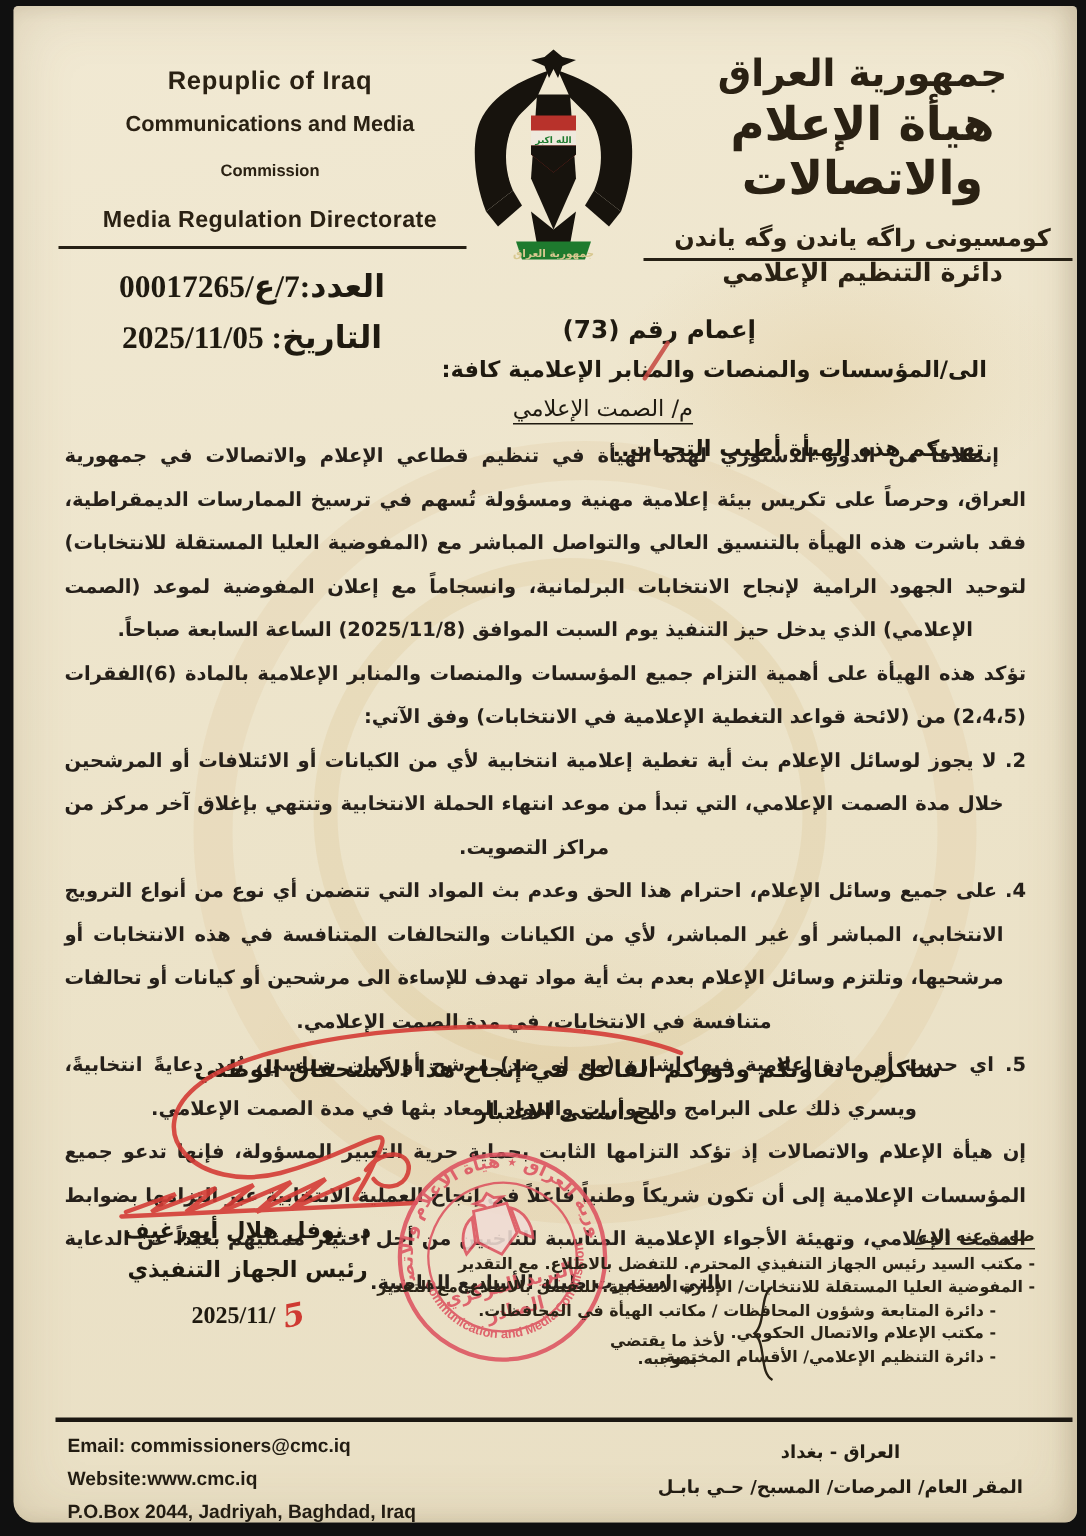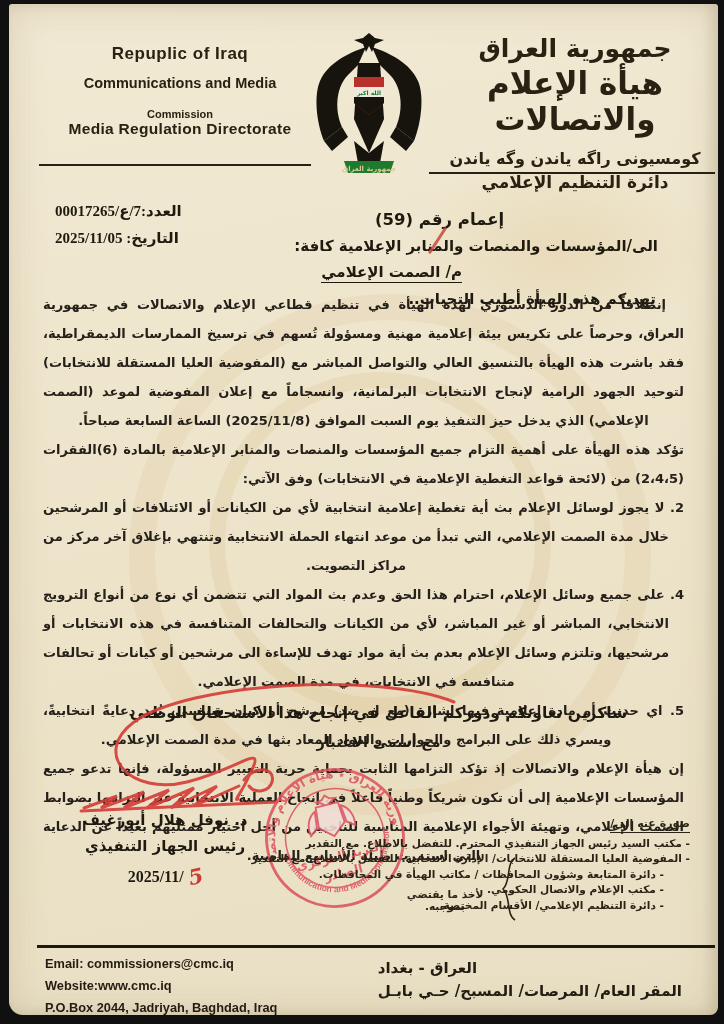--- a/index.html
+++ b/index.html
@@ -28,42 +28,42 @@
     background:radial-gradient(closest-side,rgba(208,168,95,.18),rgba(208,168,95,0));}
   .wm-blob2{left:150px;top:600px;width:420px;height:230px;
     background:radial-gradient(closest-side,rgba(208,168,95,.12),rgba(208,168,95,0));}
 
   
   .hdr-en{left:28px;top:40px;width:286px;text-align:center;color:#2a2113;
     font-family:"Liberation Sans","DejaVu Sans",sans-serif;font-weight:700;}
   .hdr-en .l1{font-size:17px;letter-spacing:.5px;}
   .hdr-en .l2{font-size:14.5px;margin-top:11px;}
   .hdr-en .l3{font-size:11px;margin-top:17px;}
-  .hdr-en .l4{font-size:15.5px;letter-spacing:.3px;}
+  .hdr-en .l4{font-size:15.5px;margin-top:18px;letter-spacing:.3px;}
   .hdr-ar{left:424px;top:30px;width:284px;text-align:center;color:#2a2113;}
   .hdr-ar .c1{font-size:25px;font-weight:700;font-family:"DejaVu Serif","DejaVu Sans",serif;}
   .hdr-ar .c2{font-size:31px;font-weight:700;font-family:"DejaVu Serif","DejaVu Sans",serif;margin-top:2px;}
   .hdr-ar .c3{font-size:16px;font-weight:700;margin-top:12px;}
   .hdr-ar .c4{font-size:17px;font-weight:700;margin-top:4px;}
   .rule{background:#262015;height:2px;}
   .rule-left{left:30px;top:160px;width:272px;}
   .rule-right{left:420px;top:168px;width:286px;}
 
   
   .emblem{left:299px;top:25px;width:122px;height:148px;}
 
   
-  .meta{left:46px;top:198px;width:226px;text-align:left;
-    font-family:"Liberation Serif","DejaVu Sans",serif;font-weight:700;font-size:15px;color:#1f1a10;}
+  .meta{left:46px;top:175px;width:226px;text-align:center;
+    font-family:"Liberation Serif","DejaVu Sans",serif;font-weight:700;font-size:21px;color:#1f1a10;}
   .meta .row{margin-bottom:9px;}
 
   
   .circ-no{left:366px;top:206px;font-size:16.5px;font-weight:700;color:#1f1a10;}
   .to-line{right:60px;top:233px;font-size:15px;font-weight:700;color:#1f1a10;}
-  .subj-line{right:256px;top:259px;font-size:15px;font-weight:700;color:#1f1a10;
+  .subj-line{right:256px;top:259px;font-size:15px;font-weight:400;color:#1f1a10;
     border-bottom:1.5px solid #1f1a10;padding-bottom:1px;}
   .greeting{right:62px;top:286px;font-size:15px;font-weight:700;color:#1f1a10;}
   .red-slash{left:427px;top:221px;width:3px;height:31px;background:#c5473f;
     transform:rotate(33deg);border-radius:2px;opacity:.85;}
 
   
   .body-text{left:34px;right:34px;top:286px;color:#26201a;
     font-size:13px;font-weight:700;line-height:29px;
     text-align:justify;}
   .body-text p{margin:0;text-align:justify;text-align-last:center;}
@@ -93,21 +93,21 @@
   .cc-title{display:inline-block;border-bottom:1.3px solid #2a2316;margin-bottom:3px;font-size:11px;}
   .cc-item{white-space:nowrap;}
   .cc-ind{padding-right:26px;}
   .cc-brace{left:492px;top:852px;width:16px;height:66px;}
   .cc-note{left:382px;top:884px;width:108px;font-size:10.6px;font-weight:700;color:#2a2316;text-align:center;}
 
   
   .foot-rule{left:28px;top:941px;width:678px;height:2.5px;background:#1c1812;}
   .foot-en{left:36px;top:949px;font-family:"Liberation Sans","DejaVu Sans",sans-serif;
     font-weight:700;font-size:12.8px;color:#221c12;line-height:22px;}
-  .foot-ar{right:36px;top:953px;text-align:left;font-weight:700;font-size:15px;
+  .foot-ar{right:36px;top:953px;text-align:center;font-weight:700;font-size:12px;
     color:#221c12;line-height:23px;}
 </style>
 </head>
 <body>
 
 <div class="paper">
 
   <div class="abs wm-blob1"></div>
   <div class="abs wm-blob2"></div>
   <div class="abs wm-ring1"></div>
@@ -150,21 +150,21 @@
   </div>
 
   <div class="abs rule rule-left"></div>
   <div class="abs rule rule-right"></div>
 
   <div class="abs meta ar">
     <div class="row">العدد:7/ع/00017265</div>
     <div class="row">التاريخ: 2025/11/05</div>
   </div>
 
-  <div class="abs circ-no ar">إعمام رقم (59)</div>
+  <div class="abs circ-no ar">إعمام رقم (73)</div>
   <div class="abs to-line ar">الى/المؤسسات والمنصات والمنابر الإعلامية كافة:</div>
   <div class="abs red-slash"></div>
   <div class="abs subj-line ar">م/ الصمت الإعلامي</div>
   <div class="abs greeting ar">تهديكم هذه الهيأة أطيب التحيات..</div>
 
   <div class="abs body-text ar ink">
     <p class="p1">إنطلاقاً من الدور الدستوري لهذه الهيأة في تنظيم قطاعي الإعلام والاتصالات في جمهورية العراق، وحرصاً على تكريس بيئة إعلامية مهنية ومسؤولة تُسهم في ترسيخ الممارسات الديمقراطية، فقد باشرت هذه الهيأة بالتنسيق العالي والتواصل المباشر مع (المفوضية العليا المستقلة للانتخابات) لتوحيد الجهود الرامية لإنجاح الانتخابات البرلمانية، وانسجاماً مع إعلان المفوضية لموعد (الصمت الإعلامي) الذي يدخل حيز التنفيذ يوم السبت الموافق (2025/11/8) الساعة السابعة صباحاً.</p>
     <p class="p2">تؤكد هذه الهيأة على أهمية التزام جميع المؤسسات والمنصات والمنابر الإعلامية بالمادة (6)الفقرات (2،4،5) من (لائحة قواعد التغطية الإعلامية في الانتخابات) وفق الآتي:</p>
     <p class="item">2. لا يجوز لوسائل الإعلام بث أية تغطية إعلامية انتخابية لأي من الكيانات أو الائتلافات أو المرشحين خلال مدة الصمت الإعلامي، التي تبدأ من موعد انتهاء الحملة الانتخابية وتنتهي بإغلاق آخر مركز من مراكز التصويت.</p>
     <p class="item">4. على جميع وسائل الإعلام، احترام هذا الحق وعدم بث المواد التي تتضمن أي نوع من أنواع الترويج الانتخابي، المباشر أو غير المباشر، لأي من الكيانات والتحالفات المتنافسة في هذه الانتخابات أو مرشحيها، وتلتزم وسائل الإعلام بعدم بث أية مواد تهدف للإساءة الى مرشحين أو كيانات أو تحالفات متنافسة في الانتخابات، في مدة الصمت الإعلامي.</p>

